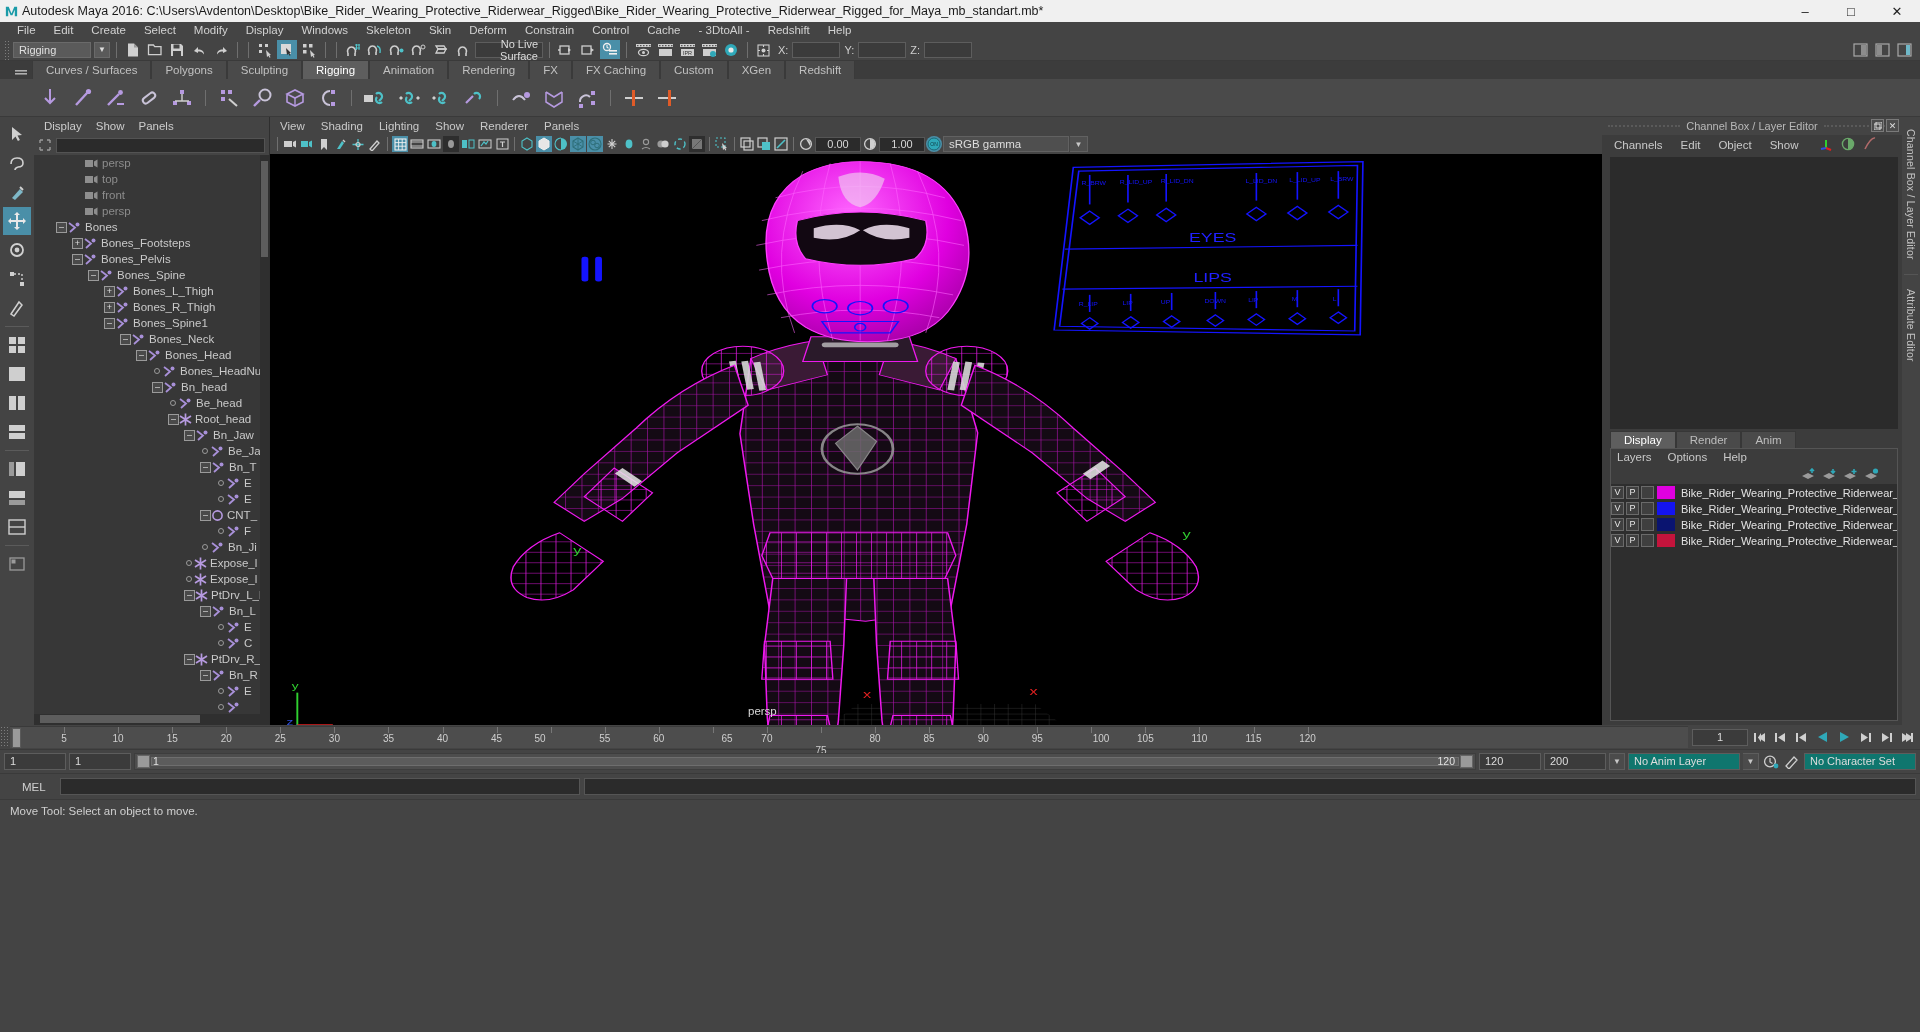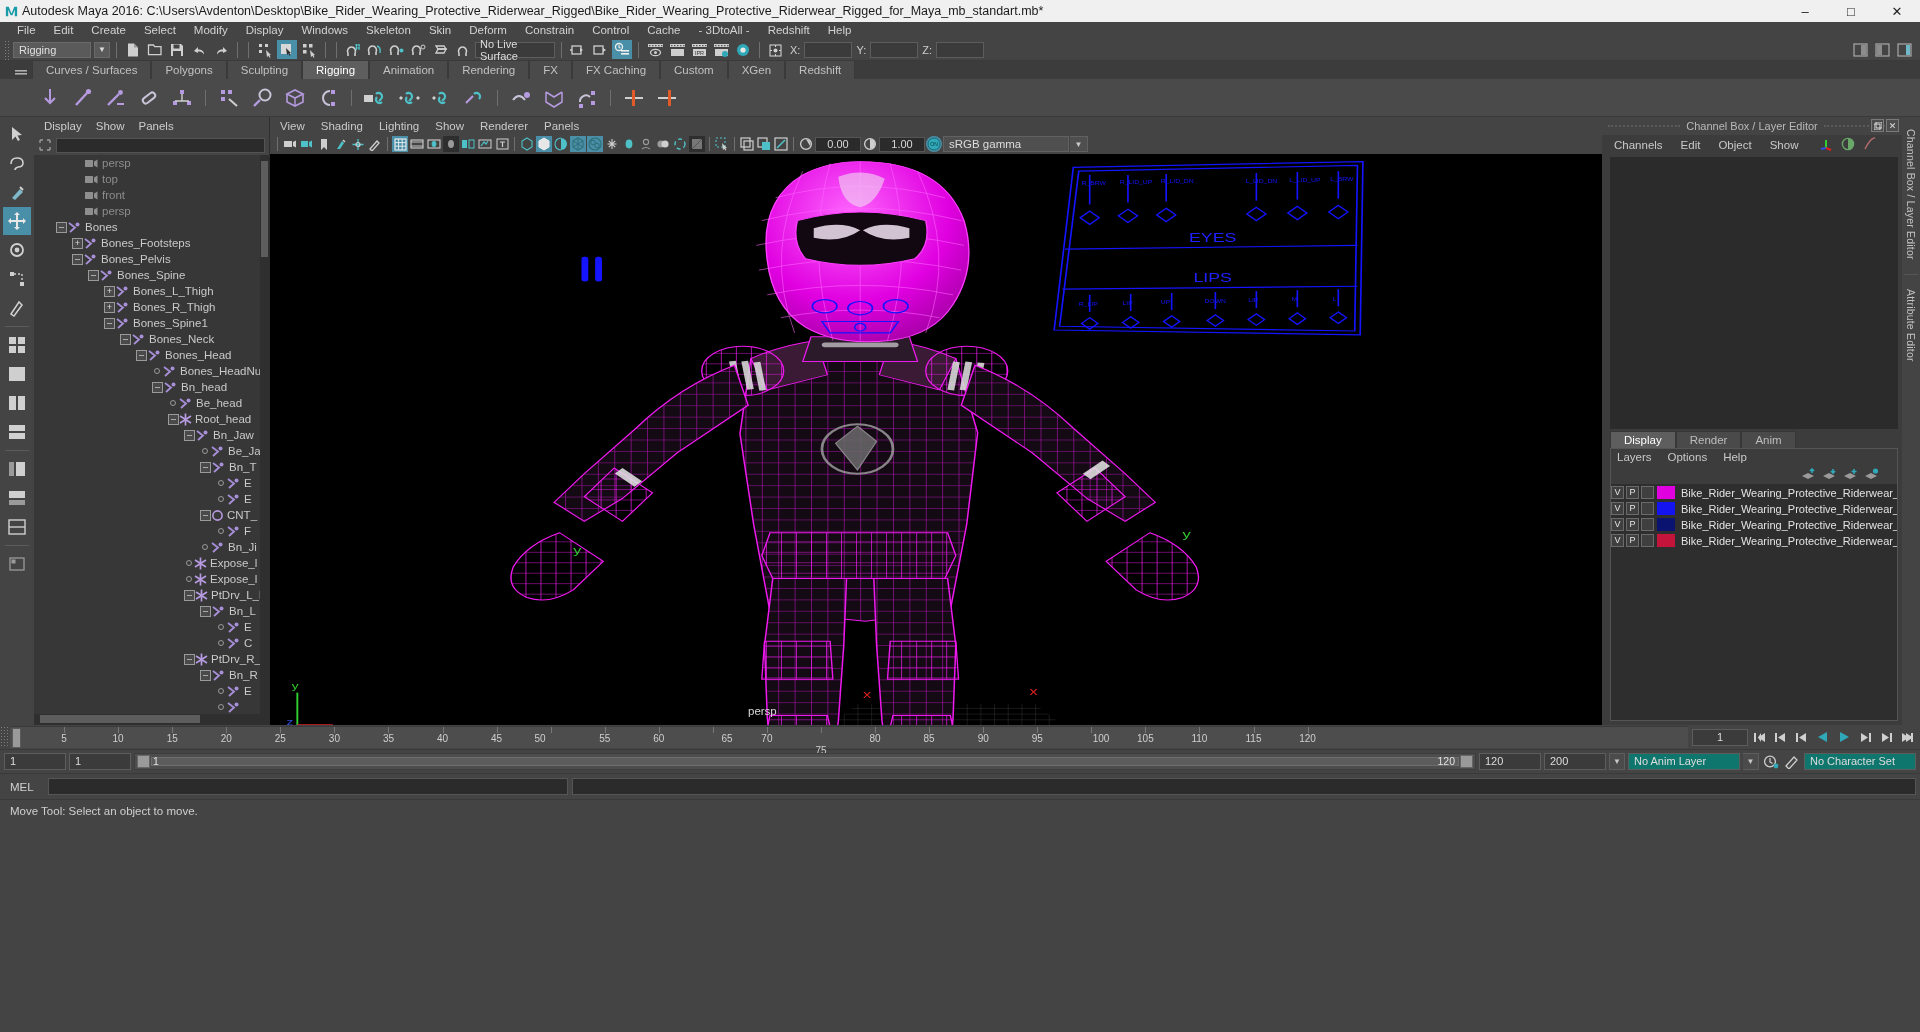--- a/index.html
+++ b/index.html
@@ -116,21 +116,21 @@
   
   .rangebar{height:24px;background:#444;display:flex;align-items:center;gap:3px;padding:0 4px;border-top:1px solid #3a3a3a;}
   .rfield{width:62px;height:17px;background:#3b3b3b;border:1px solid #5d5d5d;color:#ddd;font-size:11px;padding-left:5px;line-height:15px;}
   .rtrack{flex:1;height:17px;background:#4d4d4d;position:relative;border:1px solid #3d3d3d;}
   .rhandle{position:absolute;top:1px;width:13px;height:13px;background:#9a9a9a;border:1px solid #666;}
   .rbar{position:absolute;top:3px;height:9px;background:#5c5c5c;border:1px solid #6e6e6e;}
   .selbox{width:112px;height:17px;background:#0f766e;border:1px solid #5d5d5d;color:#ddd;font-size:11px;padding-left:5px;line-height:15px;display:flex;align-items:center;}
   .selarrow{width:16px;height:17px;background:#4b4b4b;border:1px solid #5d5d5d;border-left:none;display:flex;align-items:center;justify-content:center;font-size:8px;}
 
   
-  .melbar{height:26px;background:#444;display:flex;align-items:center;gap:4px;padding-left:10px;border-top:1px solid #3a3a3a;}
+  .melbar{height:26px;background:#444;display:flex;align-items:center;gap:4px;padding-left:22px;border-top:1px solid #3a3a3a;}
   .mellabel{font-size:11.5px;color:#d0d0d0;width:34px;}
   .melinput{width:520px;height:17px;background:#2b2b2b;border:1px solid #555;}
   .melout{flex:1;height:17px;background:#2b2b2b;border:1px solid #555;margin-right:4px;}
   .statusbar{height:22px;background:#444;display:flex;align-items:center;padding-left:10px;font-size:11.5px;color:#cfcfcf;border-top:1px solid #3a3a3a;}
 
   svg{display:block;}
 </style>
 </head>
 <body>
 
@@ -259,21 +259,21 @@
         <path d="M4 4 h8 l2 3 -8 0z" fill="none" stroke="#cfcfcf" stroke-width="1.3"></path>
         <path d="M6 7 h8 l-2 4 -8 0z" fill="none" stroke="#cfcfcf" stroke-width="1.3"></path>
       </svg>
     </div>
   <div class="sbtn">
     <svg width="18" height="16" viewBox="0 0 18 16">
         <path d="M5 11 a4 4 0 1 1 7 0" fill="none" stroke="#cfcfcf" stroke-width="1.6"></path>
         <path d="M5 11v3M12 11v3" stroke="#cfcfcf" stroke-width="1.6"></path>
       </svg>
     </div>
-  <div class="field" style="width:80px;">No Live Surface</div>
+  <div class="field" style="width:68px;text-align:right;">No Live Surface</div>
   <div class="sep"></div>
   <div class="sbtn">
     <svg width="18" height="16" viewBox="0 0 18 16">
         <rect x="3" y="4" width="9" height="8" fill="none" stroke="#cfcfcf" stroke-width="1.3"></rect>
         <path d="M3 8 h-2" stroke="#cfcfcf" stroke-width="1.3"></path>
         <path d="M11 6 l3 2 -3 2z" fill="#cfcfcf"></path>
       </svg>
     </div>
   <div class="sbtn">
     <svg width="18" height="16" viewBox="0 0 18 16">

